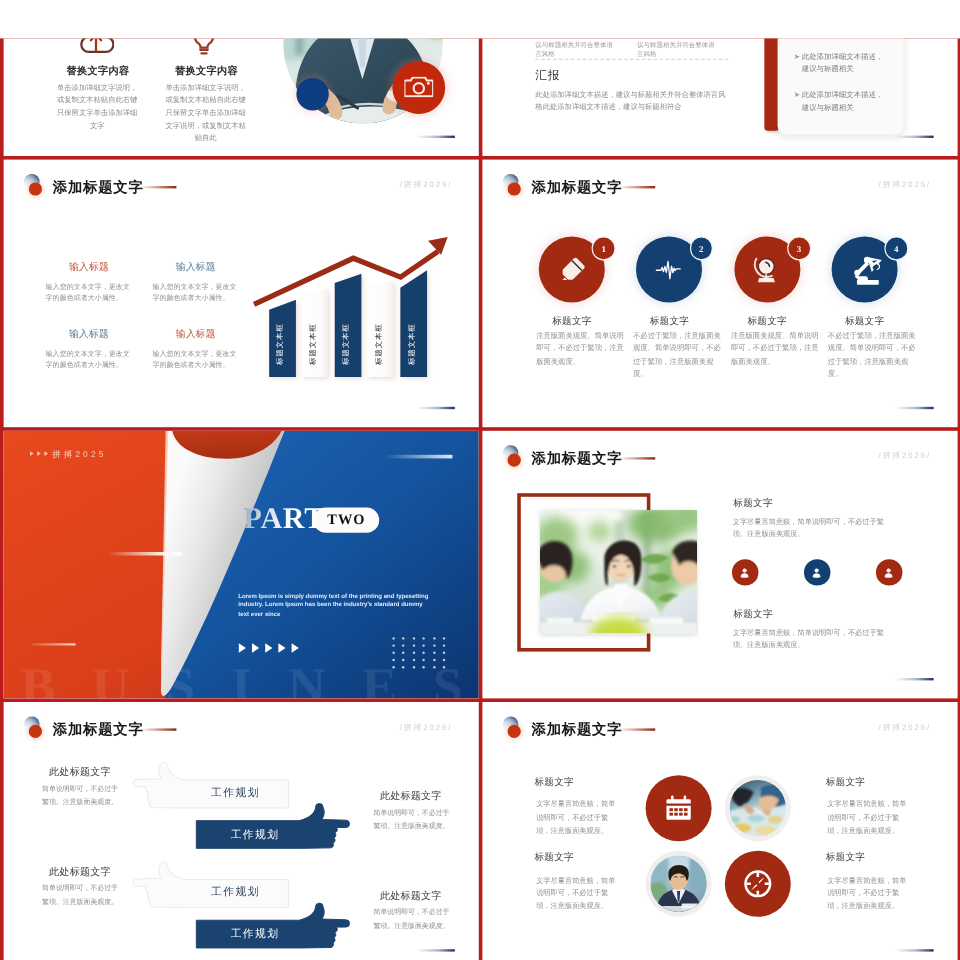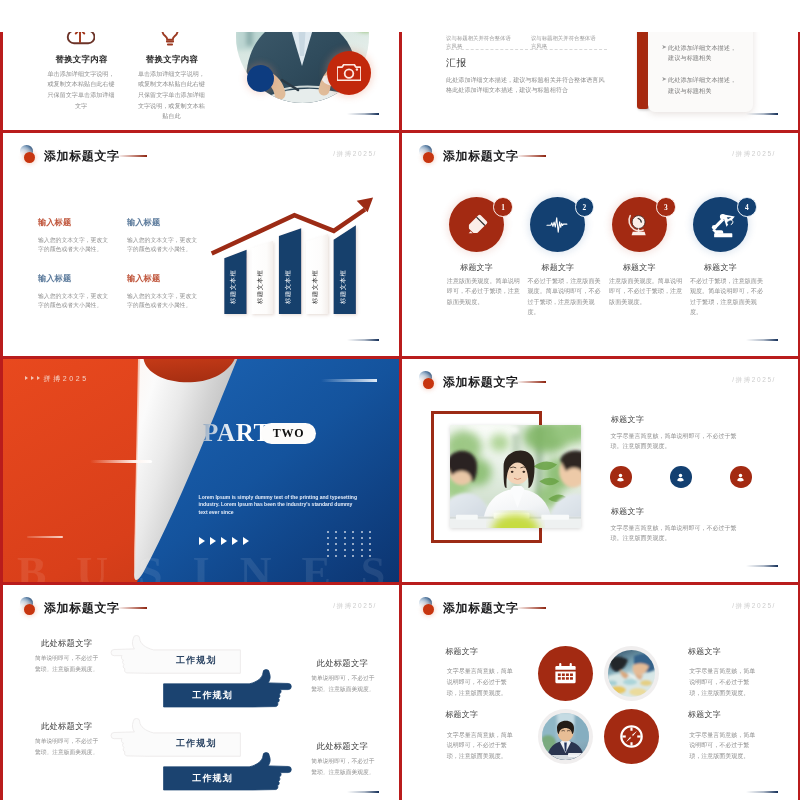--- a/index.html
+++ b/index.html
@@ -17,21 +17,21 @@
       letter-spacing:.6px;font-family:Liberation Serif, serif;white-space:nowrap;}
   .s-rule{position:absolute;left:114px;top:22px;height:1.6px;width:30px;
       background:linear-gradient(90deg,rgba(156,43,21,0) 0%,rgba(156,43,21,.45) 45%,#8d2410 100%);}
   .s-tag{position:absolute;right:22px;top:17px;font-size:6.5px;color:#cdcdcd;letter-spacing:1.6px;
       font-family:"Liberation Sans",sans-serif;}
   .s-deco{position:absolute;right:20px;bottom:15px;width:32px;height:1.6px;
       background:linear-gradient(90deg,rgba(22,52,94,0) 0%,rgba(22,52,94,.35) 55%,#142f58 100%);}
 
   
   .s3-item{position:absolute;width:72px;}
-  .s3-h{font-size:8.3px;font-weight:700;letter-spacing:0;line-height:10px;}
+  .s3-h{font-size:8.3px;font-weight:400;letter-spacing:0;line-height:10px;text-align:center;}
   .s3-h.red{color:#c0563c;}
   .s3-h.navy{color:#5c7b9c;}
   .s3-b{font-size:5.85px;color:#8f8f8f;line-height:9.4px;margin-top:8.5px;letter-spacing:0;word-break:break-all;}
   .s3-chart{position:absolute;left:196px;top:40px;width:190px;height:165px;}
   .s4-circ{position:absolute;width:55px;height:55px;border-radius:50%;}
   .s4-circ.red{background:#a32a12;box-shadow:0 0 7px 2px rgba(190,90,60,.16);}
   .s4-circ.navy{background:#134071;box-shadow:0 0 7px 2px rgba(60,110,170,.16);}
   .s4-badge{position:absolute;width:17.5px;height:17.5px;border-radius:50%;color:#fff;
      font-size:7.4px;font-weight:700;display:flex;align-items:center;justify-content:center;
      font-family:"Liberation Serif",serif;}
@@ -81,21 +81,21 @@
   .s6-h{position:absolute;font-size:8px;color:#3c3c3c;font-weight:500;letter-spacing:.3px;}
   .s6-b{position:absolute;width:134px;font-size:6.0px;color:#8d8d8d;line-height:10.1px;
      word-break:break-all;}
   .s6-mini{position:absolute;width:21.6px;height:21.6px;border-radius:50%;}
   .s6-mini.red{background:#a32a12;}
   .s6-mini.navy{background:#134071;}
 
   
   .s7-h{position:absolute;font-size:8.4px;color:#3a3a3a;font-weight:500;letter-spacing:.2px;}
   .s7-b{position:absolute;width:68px;font-size:5.75px;color:#8d8d8d;line-height:10.6px;word-break:break-all;}
-  .s7-lbl{position:absolute;font-size:9px;font-weight:700;letter-spacing:1.2px;text-align:center;}
+  .s7-lbl{position:absolute;font-size:9px;font-weight:400;letter-spacing:1.2px;text-align:center;}
   .s7-lbl.out{color:#2b4463;}
   .s7-lbl.fill{color:#ffffff;}
 
   
   .s8-ring{position:absolute;width:55px;height:55px;border-radius:50%;background:#f0eeee;}
   .s8-photo{position:absolute;width:47px;height:47px;border-radius:50%;overflow:hidden;top:4px;left:4px;}
   .s8-circ{position:absolute;width:55px;height:55px;border-radius:50%;background:#a32a12;}
   .s8-h{position:absolute;font-size:8px;color:#3c3c3c;font-weight:500;letter-spacing:.2px;}
   .s8-b{position:absolute;width:68px;font-size:6.0px;color:#8d8d8d;line-height:10.8px;word-break:break-all;}
 

